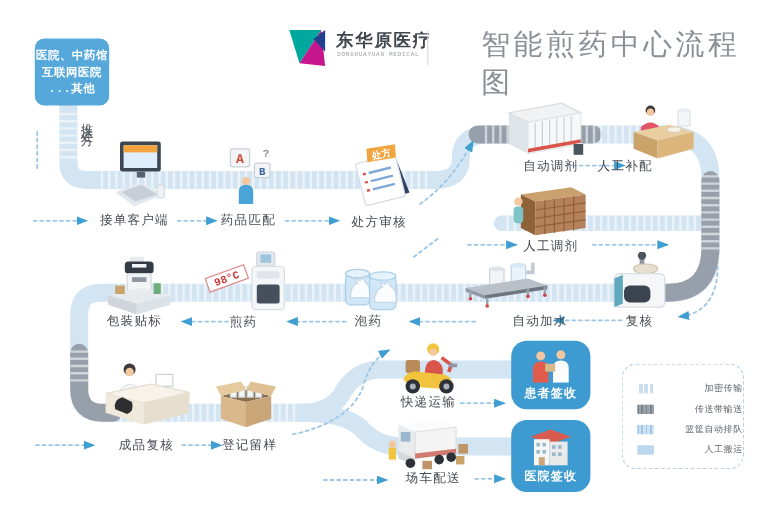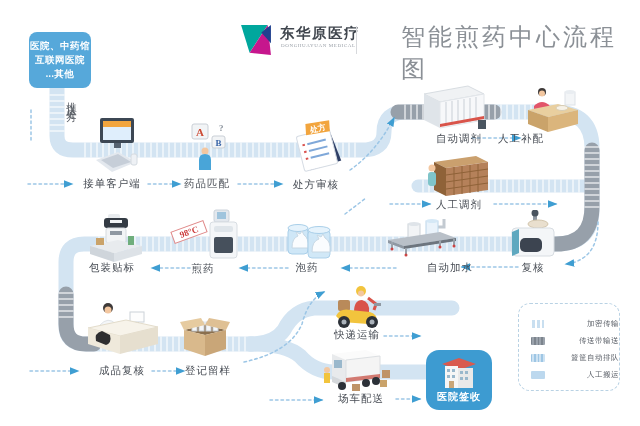--- a/index.html
+++ b/index.html
@@ -1,17 +1,17 @@
 <!DOCTYPE html>
 <html><head>
 <meta charset="utf-8">
 <style>
   html,body{margin:0;padding:0;background:#fff;}
   #stage{position:relative;width:640px;height:426px;background:#fff;overflow:hidden;
-         font-family:Liberation Serif, serif;}
+         font-family:Liberation Mono, monospace;}
   .lbl{position:absolute;font-size:10.5px;color:#474c54;white-space:nowrap;
        transform:translateX(-50%);z-index:5;letter-spacing:1px;}
   .ic{position:absolute;z-index:4;}
   svg{display:block;}
   
   #hdr{position:absolute;left:0;top:0;width:640px;height:64px;z-index:6;}
   .logo-mark{position:absolute;left:240px;top:24px;width:32px;height:32px;}
   .brand-cn{position:absolute;left:280px;top:24px;font-size:14.5px;font-weight:bold;
             color:#40464e;letter-spacing:1.5px;}
   .brand-en{position:absolute;left:281px;top:43px;font-size:5px;color:#9aa0a8;letter-spacing:.6px;}
@@ -344,20 +344,30 @@
         <circle cx="44" cy="35" r="4" fill="#2c3138"></circle>
       <circle cx="54" cy="33" r="4" fill="#2c3138"></circle>
       <circle cx="5" cy="22" r="3" fill="#f3c7a0"></circle>
         <rect x="2" y="25" width="6" height="10" fill="#f2c43d"></rect>
       <rect x="60" y="22" width="8" height="8" fill="#bf9468"></rect>
       <rect x="58" y="32" width="7" height="7" fill="#caa36a"></rect>
       <rect x="30" y="36" width="8" height="7" fill="#bf9468"></rect>
     </svg>
   </div>
 
+  <div class="sign-box" style="left:426px;top:284px;height:57px">
+    <svg width="40" height="28" viewBox="0 0 40 30">
+      <circle cx="11" cy="6" r="4" fill="#f3c7a0"></circle>
+      <path d="M4 30 v-12 q0 -7 7 -7 q7 0 7 7 v12 z" fill="#e05b4b"></path>
+      <circle cx="29" cy="5" r="4" fill="#f3c7a0"></circle>
+      <path d="M22 30 v-13 q0 -7 7 -7 q7 0 7 7 v13 z" fill="#fdfdfd"></path>
+      <rect x="15" y="13" width="9" height="7" fill="#d9b98c"></rect>
+    </svg>
+    <div class="sign-lbl">患者签收</div>
+  </div>
 
   <div class="sign-box" style="left:426px;top:350px;height:60px">
     <svg width="42" height="32" viewBox="0 0 42 32">
       <polygon points="4,8 21,2 38,8 21,14" fill="#d95a4e"></polygon>
       <rect x="7" y="10" width="13" height="22" fill="#f6f6f6"></rect>
       <rect x="20" y="12" width="15" height="20" fill="#e9e9e9"></rect>
       <g fill="#9ab8cc">
         <rect x="9" y="13" width="3" height="3"></rect>
           <rect x="14" y="13" width="3" height="3"></rect>
         <rect x="9" y="19" width="3" height="3"></rect>

